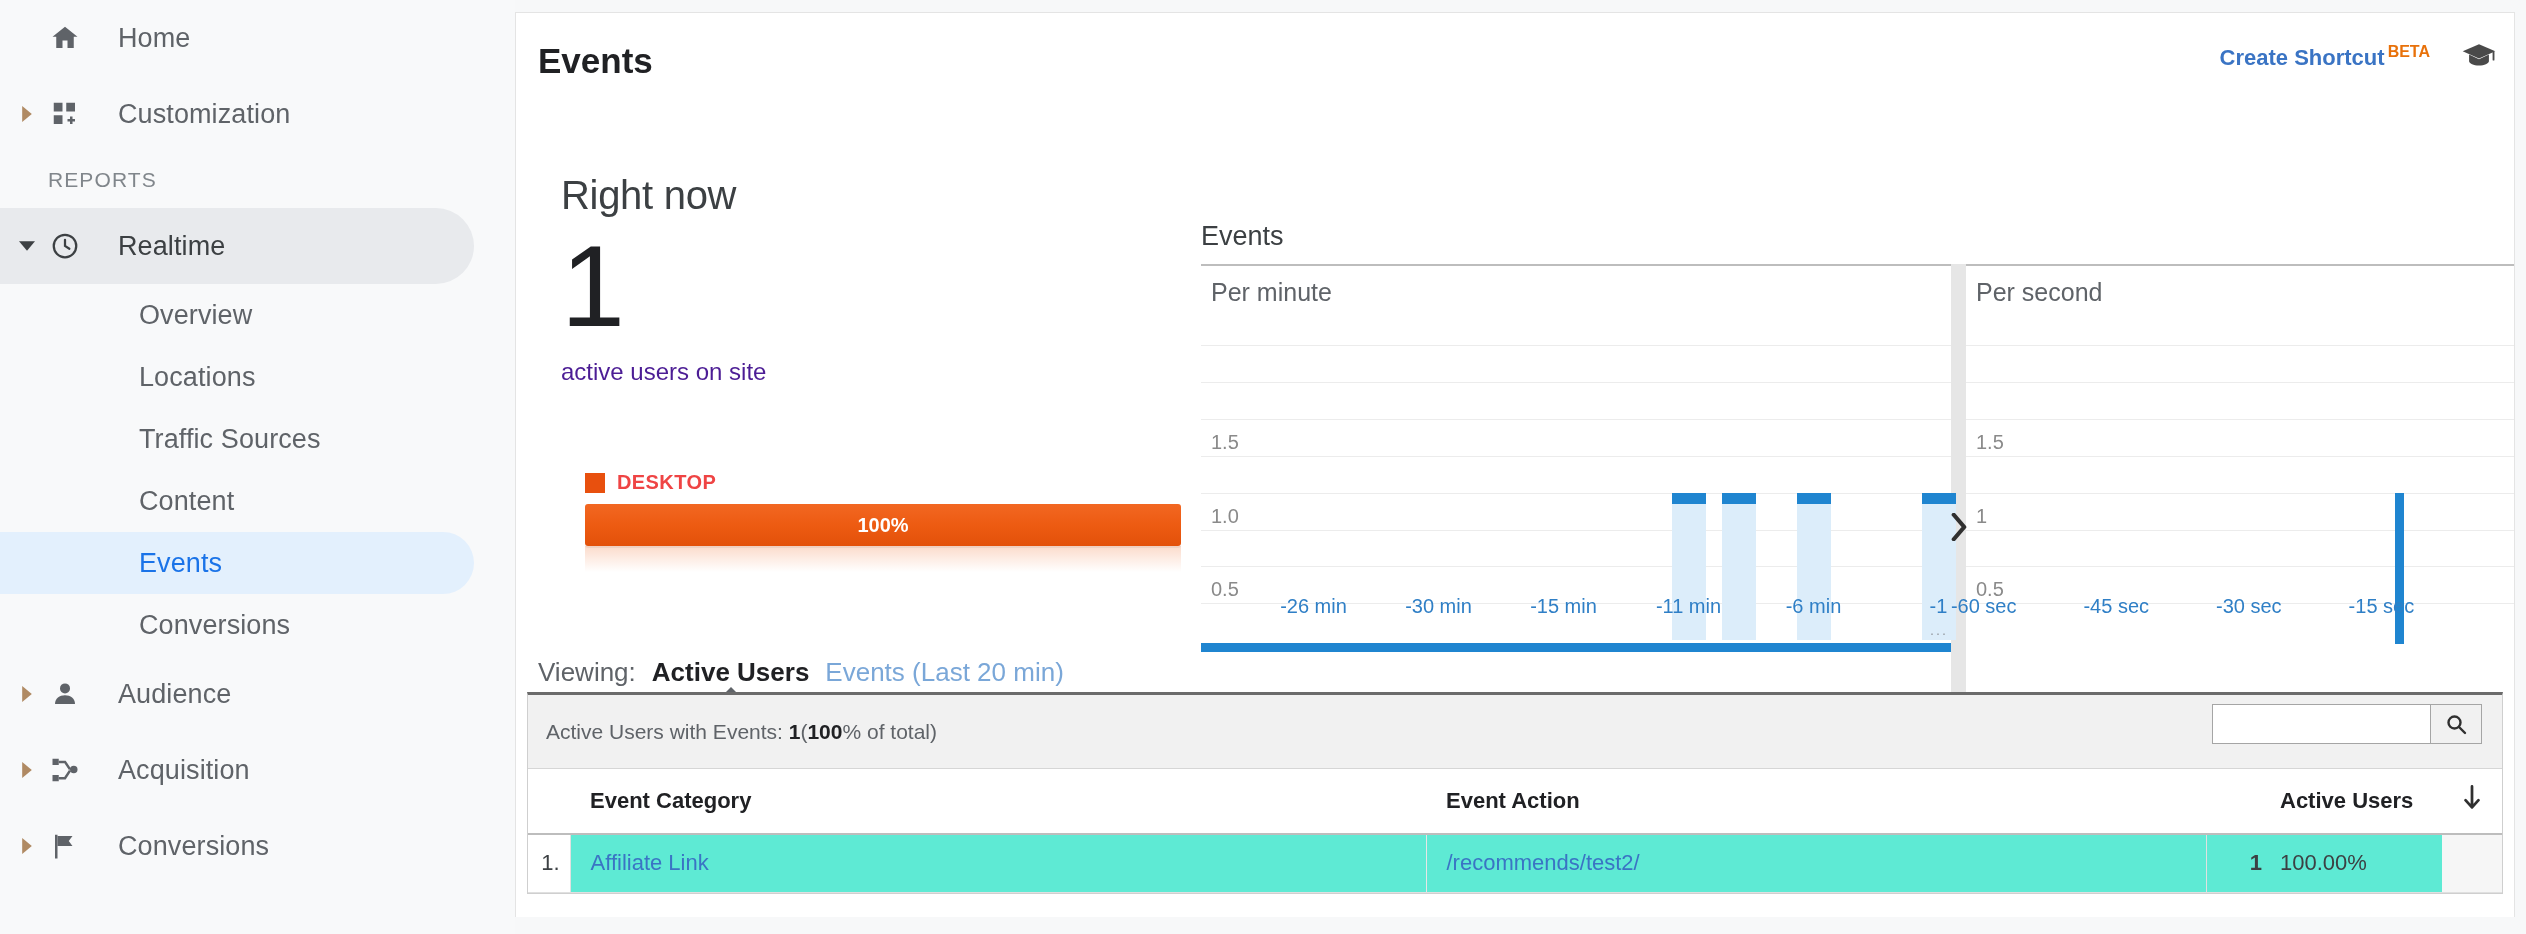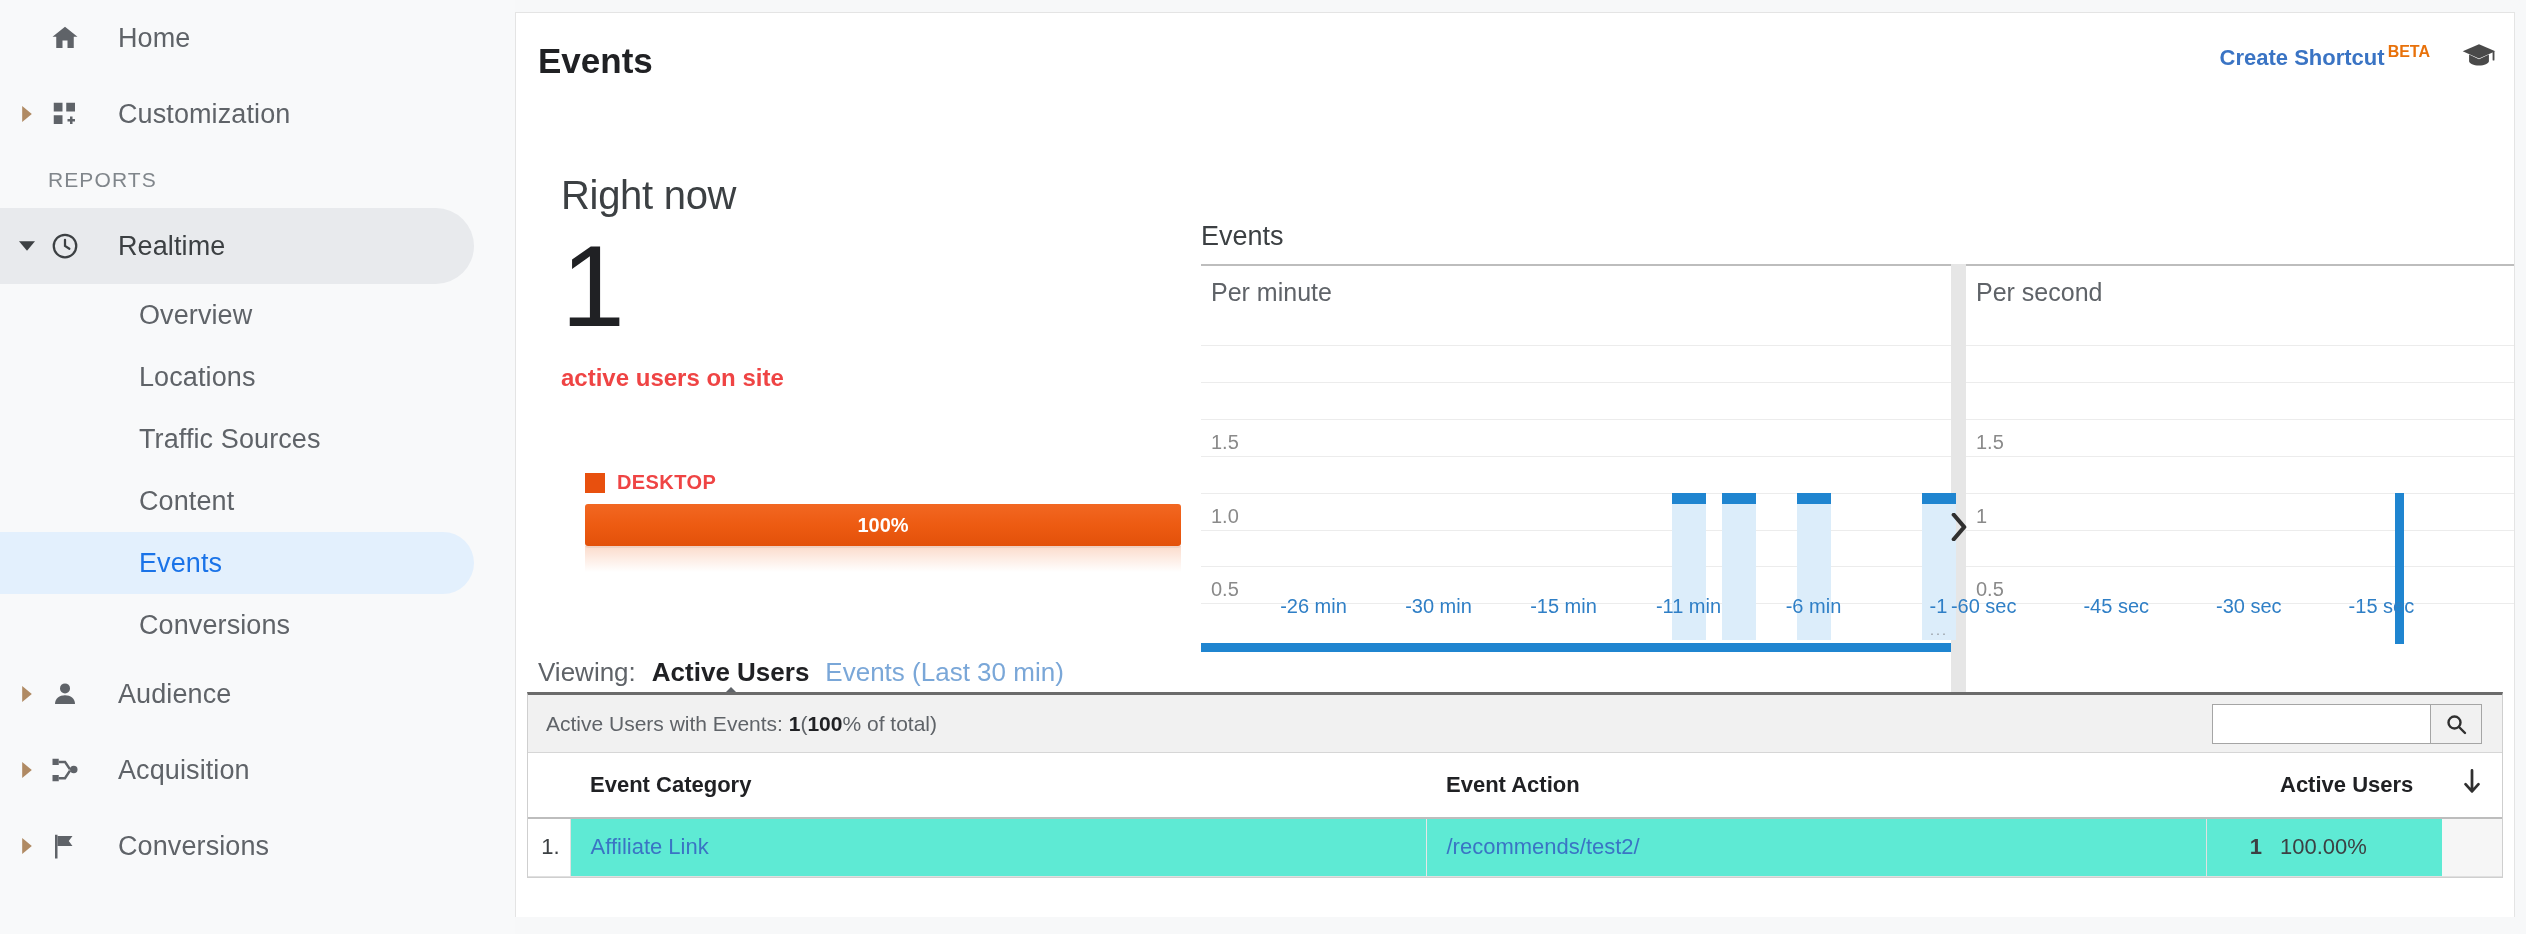--- a/index.html
+++ b/index.html
@@ -147,23 +147,22 @@
   }
   #rn-count {
     font-size: 115px;
     line-height: 1.15;
     color: #202124;
     font-weight: 400;
     margin-top: 2px;
   }
   #rn-sub {
     font-size: 24px;
-    color: #ef4444;
-    margin-top: 12px;
-    font-weight: bold;
+    color: #4c1d95;
+    margin-top: 6px;
   }
   #dev-legend {
     position: absolute;
     left: 45px; top: 378px;
     width: 620px;
   }
   #dev-legend-row {
     display: flex; align-items: center; gap: 12px;
     padding-left: 24px;
   }
@@ -319,21 +318,21 @@
   
   #table-wrap {
     position: absolute;
     left: 11px; right: 11px; top: 679px;
     border: 1px solid #cfcfcf;
     border-top: 3px solid #6b6b6b;
     background: #fff;
   }
   #summary-bar {
     background: #f1f1f1;
-    height: 58px;
+    height: 74px;
     display: flex; align-items: center;
     padding-left: 18px;
     position: relative;
     border-bottom: 1px solid #d6d6d6;
   }
   #summary-text { font-size: 21px; color: #5f6368; }
   #summary-text b { color: #202124; }
   #search-group {
     position: absolute;
     right: 20px; top: 9px;
@@ -632,21 +631,21 @@
           </div>
         </div>
       </div>
 
       <div id="viewing-row">
         <span id="viewing-word">Viewing:</span>
         <span id="viewing-active">
           <span>Active Users</span>
           <span id="viewing-pointer"></span>
         </span>
-        <span id="viewing-events">Events (Last 30 min)</span>
+        <span id="viewing-events">Events (Last 20 min)</span>
       </div>
 
       <div id="table-wrap">
 
         <div id="summary-bar">
           <div id="summary-text">
             <span>Active Users with Events:</span>
             <b>1</b><span>(</span><b>100</b><span>% of total)</span>
           </div>
           <div id="search-group">

